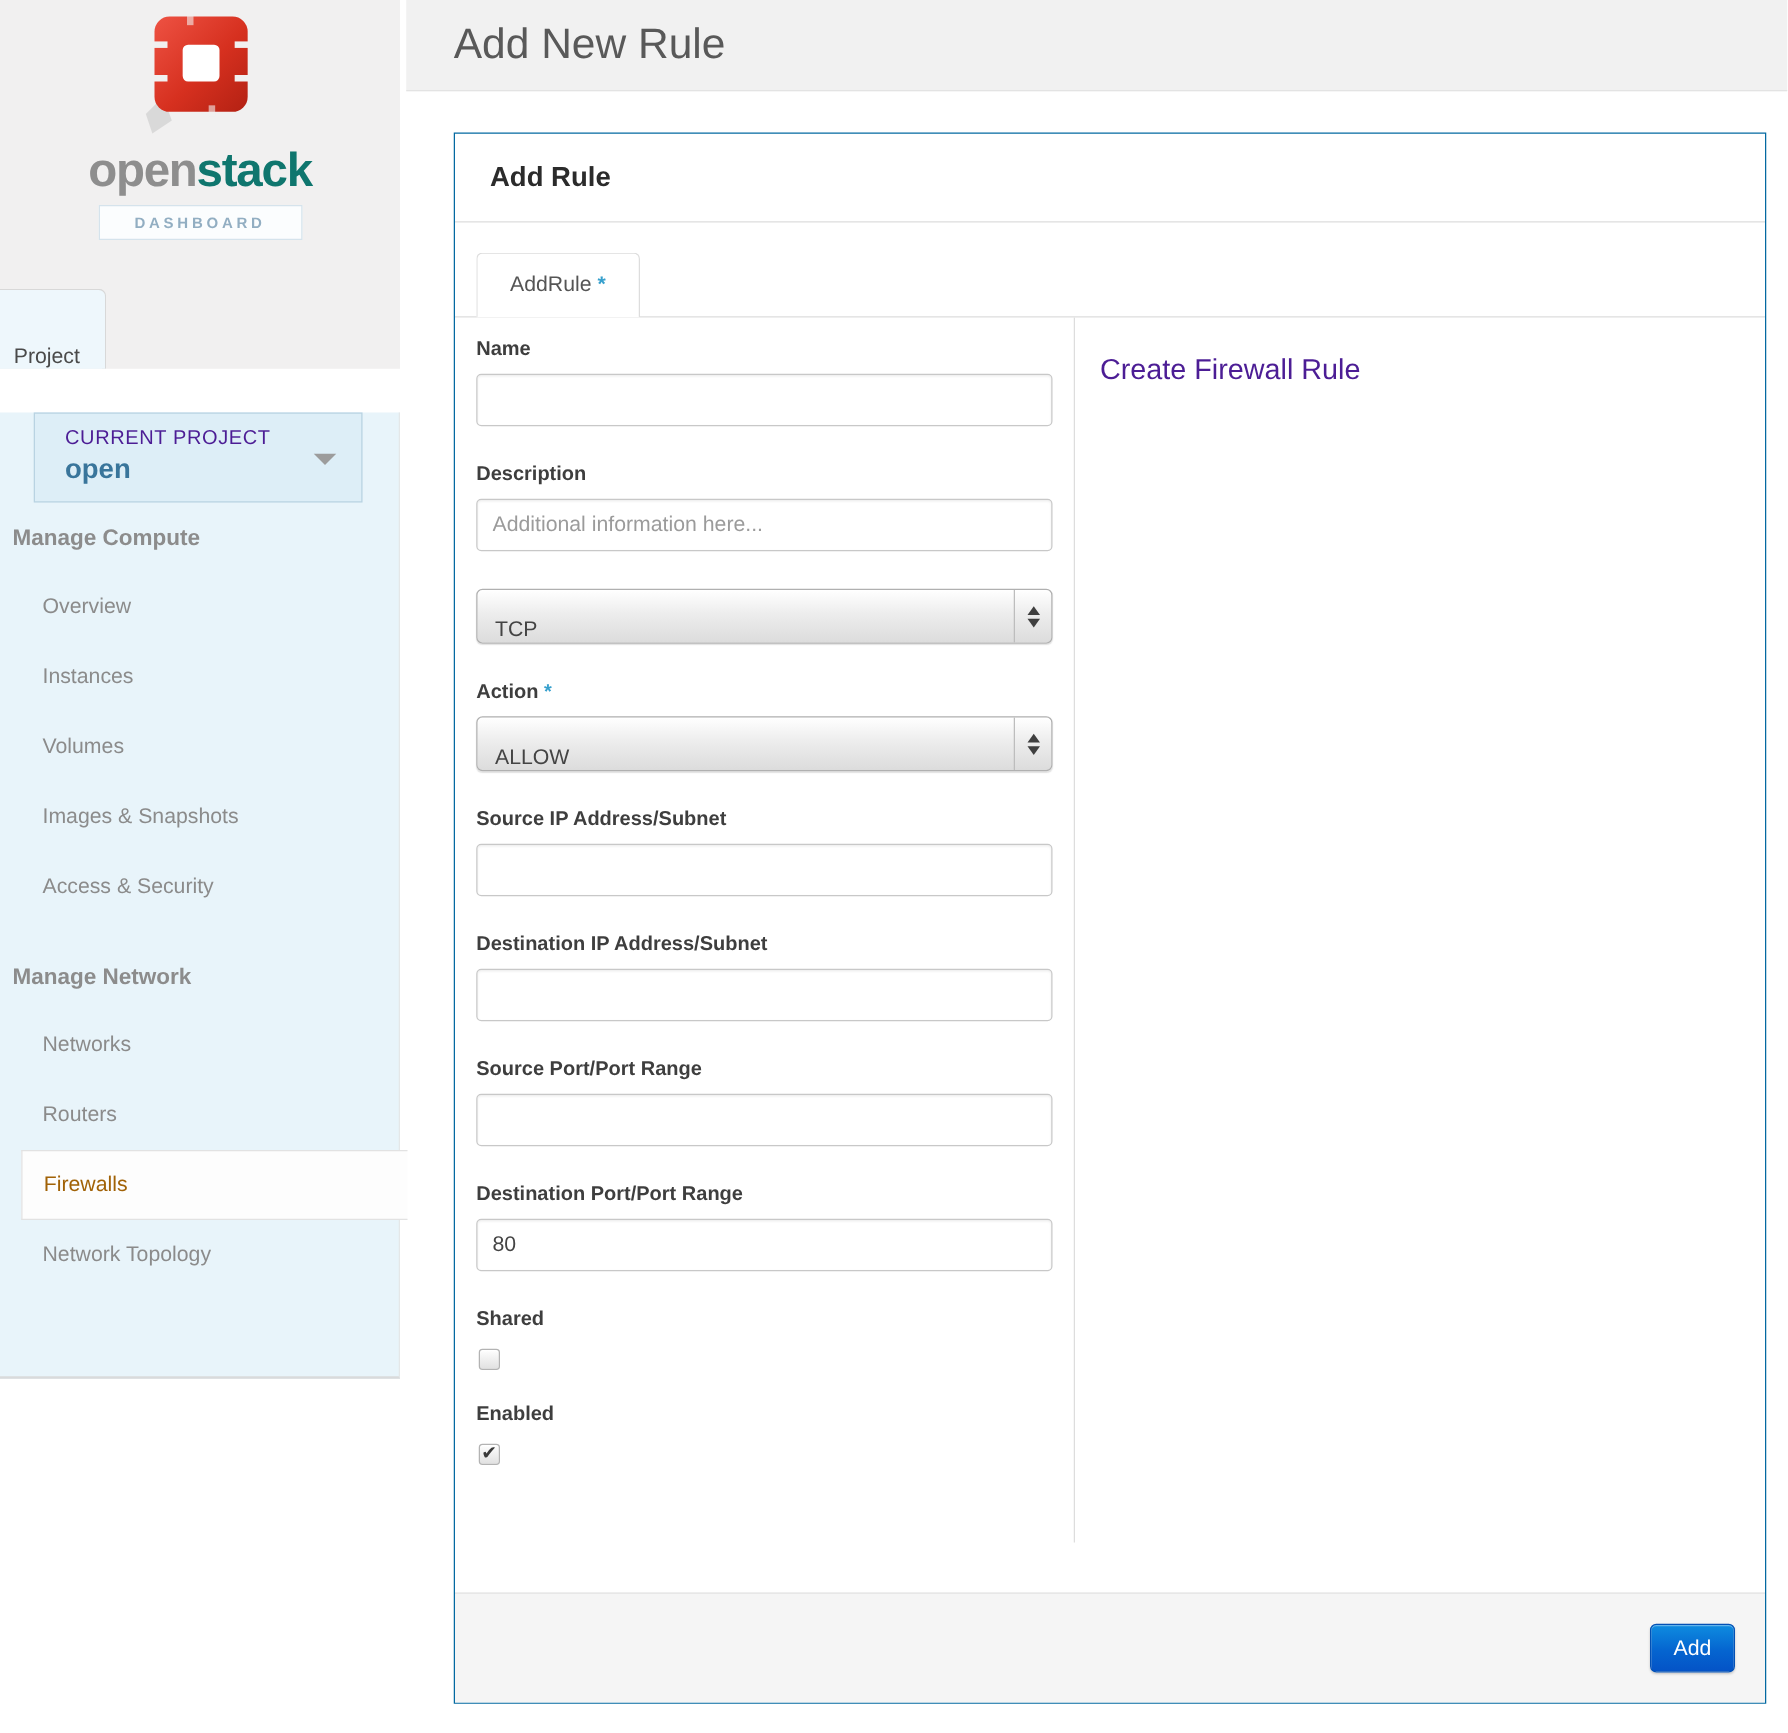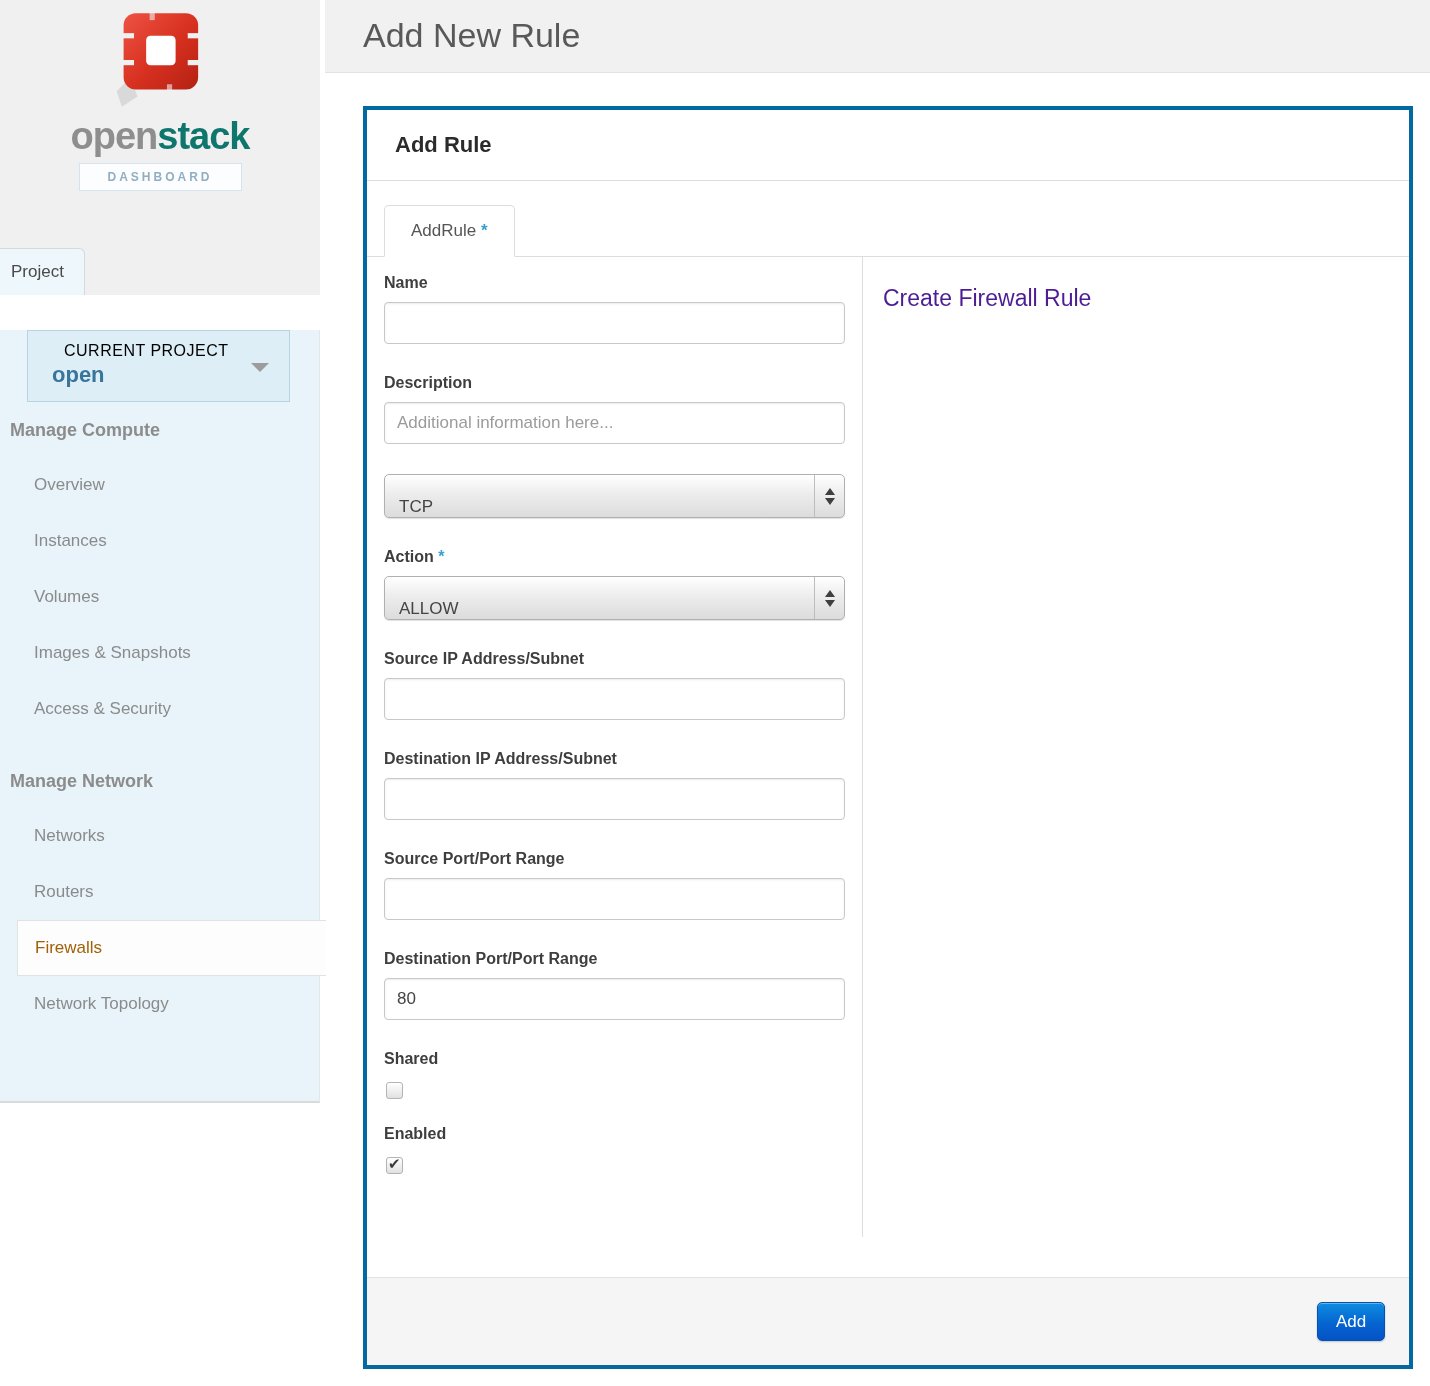--- a/index.html
+++ b/index.html
@@ -9,42 +9,42 @@
   
   .sidebar { position:absolute; left:0; top:0; width:320px; height:1068px; }
   .sidebar-top { position:relative; height:295px; background:#f1f0f0; }
   .logo-block { padding-top:8px; text-align:center; }
   .logo-cube { width:104px; height:104px; display:inline-block; }
   .brand-line { font-size:38px; font-weight:600; letter-spacing:-1px; line-height:40px; margin-top:0; }
   .brand-gray { color:#8e8e8e; }
   .brand-red { color:#0f766e; }
   .brand-badge { display:inline-block; margin-top:7px; padding:6px 28px; background:#fbfdfe;
                  border:1px solid #d5e3ec; color:#92aec2; font-size:12px; letter-spacing:3px; font-weight:bold; }
-  .project-tab { position:absolute; left:0; bottom:0; width:85px; height:47px; background:#eef7fc;
+  .project-tab { position:absolute; left:0; bottom:0; width:85px; height:64px; background:#eef7fc;
                  border-top:1px solid #d8d8d8; border-right:1px solid #d8d8d8; border-radius:0 6px 0 0;
-                 display:flex; align-items:center; padding-left:11px; font-size:17px; color:#4a4a4a; }
+                 display:flex; align-items:flex-end; padding-left:11px; font-size:17px; color:#4a4a4a; }
   .sidebar-body { height:773px; background:#e8f4fa; border-bottom:2px solid #d9dadb; border-right:1px solid #e4e7e8; }
   .current-project { position:relative; margin:35px 0 0 27px; width:263px; height:72px; background:#ddeef7;
                      border:1px solid #b9d3e2; padding:11px 0 0 24px; }
-  .cp-label { font-size:16px; color:#000000; letter-spacing:.5px;margin-left:12px; }
+  .cp-label { font-size:16px; color:#4c1d95; letter-spacing:.5px; }
   .cp-value { font-size:22px; font-weight:bold; color:#39759b; margin-top:2px; }
   .cp-caret { position:absolute; right:20px; top:32px; width:0; height:0;
               border-left:9px solid transparent; border-right:9px solid transparent; border-top:9px solid #9c9c9c; }
   .sb-heading { margin:18px 0 16px 10px; font-size:18px; font-weight:bold; color:#8c8c8c; }
   .sb-heading.second { margin-top:34px; }
   .sb-item { display:block; padding:18px 10px 18px 34px; font-size:17px; color:#8b8b8b; line-height:20px; cursor:pointer; }
   .sb-item.active { position:relative; z-index:2; margin-left:17px; width:309px; background:#fdfdfd;
                     border:1px solid #e2e2e2; border-right:none; padding:17px 10px 17px 17px; color:#a16207; }
 
   
   .main { margin-left:325px; }
   .page-header { height:73px; background:#f1f1f1; border-bottom:1px solid #e3e3e3; }
   .page-header h1 { font-size:34px; font-weight:300; color:#595959; line-height:71px; padding-left:38px; }
 
-  .workflow-box { margin:33px 17px 27px 38px; width:1050px; border:4px solid #0369a1; background:#fff; }
+  .workflow-box { margin:33px 17px 27px 38px; width:1050px; border:1px solid #0369a1; background:#fff; }
   .box-header { padding:22px 28px; border-bottom:1px solid #ddd; }
   .box-title { font-size:22px; font-weight:bold; color:#2b2b2b; }
   .tab-row { padding:24px 0 0 17px; border-bottom:1px solid #ddd; }
   .tab { display:inline-block; position:relative; margin-bottom:-1px; padding:15px 26px; background:#fff;
          border:1px solid #ddd; border-bottom:1px solid #fff; border-radius:5px 5px 0 0;
          font-size:17px; color:#555; cursor:pointer; }
   .tab .req, .req { color:#37a0cd; font-weight:bold; }
 
   .box-content { display:flex; min-height:1020px; }
   .form-col { width:495px; padding:17px 17px 0 17px; }

